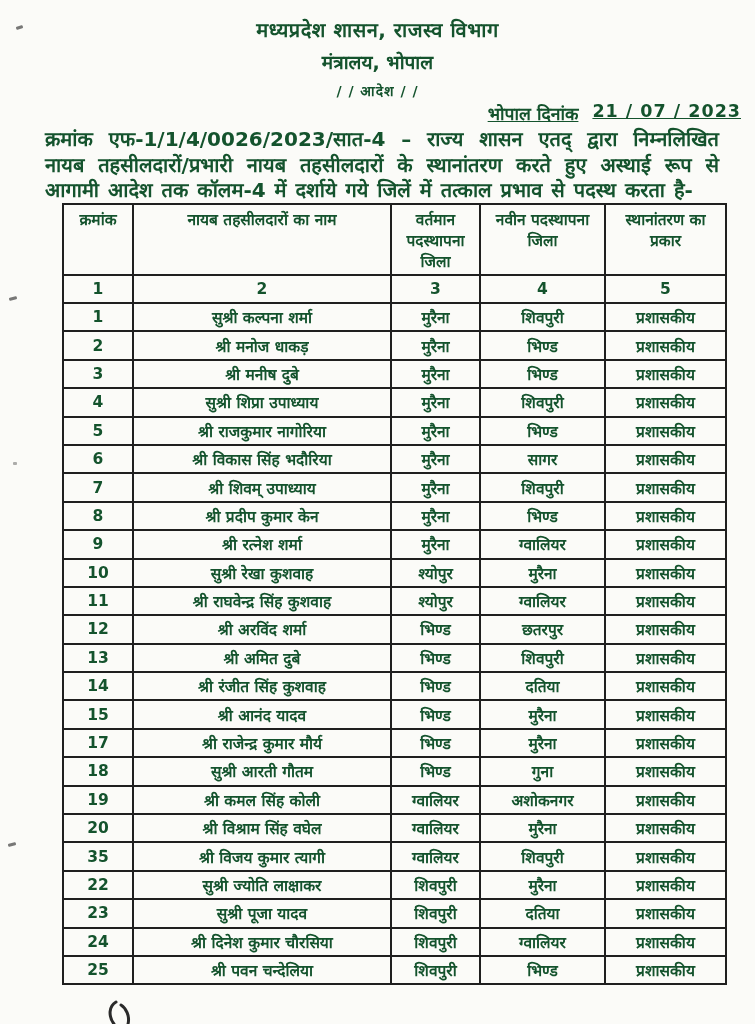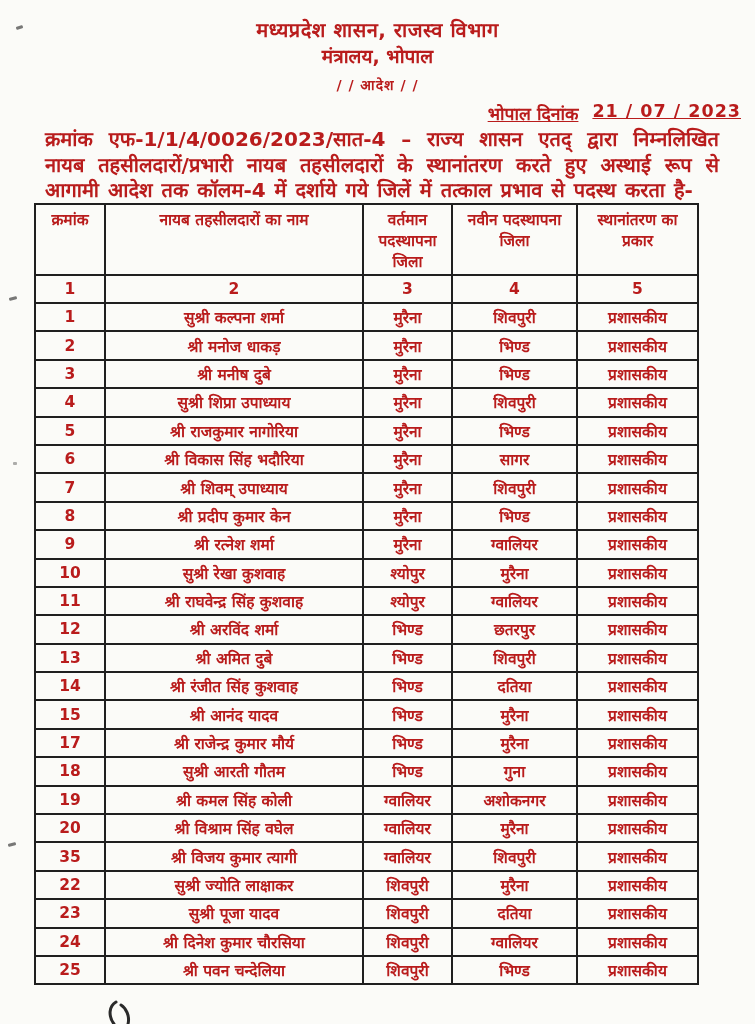--- a/index.html
+++ b/index.html
@@ -6,26 +6,26 @@
   html, body { width: 755px; }
   body {
     background: #d9d9d9;
     font-family: "DejaVu Sans", "Liberation Sans", sans-serif;
   }
   .page {
     position: relative;
     width: 755px;
     height: 1024px;
     background: #fbfbf8;
-    color: #b91c1c;
+    color: #14532d;
     overflow: hidden;
   }
   .doc-header { padding-top: 16px; text-align: center; }
   .doc-header .line1 { font-size: 20px; font-weight: 700; letter-spacing: 0.5px; }
-  .doc-header .line2 { font-size: 19px; font-weight: 700; }
+  .doc-header .line2 { font-size: 19px; font-weight: 700; margin-top: 6px; }
   .doc-header .line3 { font-size: 14px; font-weight: 700; margin-top: 6px; letter-spacing: 1px; }
   .date-line {
     position: absolute;
     top: 101px;
     right: 14px;
     font-size: 17.5px;
     font-weight: 700;
     display: flex;
     gap: 14px;
     text-decoration: underline;
@@ -39,21 +39,21 @@
     font-size: 20px;
     font-weight: 700;
     line-height: 25.5px;
     text-align: justify;
     text-align-last: left;
     word-spacing: 2px;
   }
   .transfer-table {
     position: absolute;
     top: 203px;
-    left: 34px;
+    left: 62px;
     width: 663px;
     border-collapse: collapse;
     table-layout: fixed;
     font-size: 15.5px;
     font-weight: 600;
   }
   .transfer-table th, .transfer-table td {
     border: 2px solid #1f1f1f;
     text-align: center;
     padding: 1px 3px;

